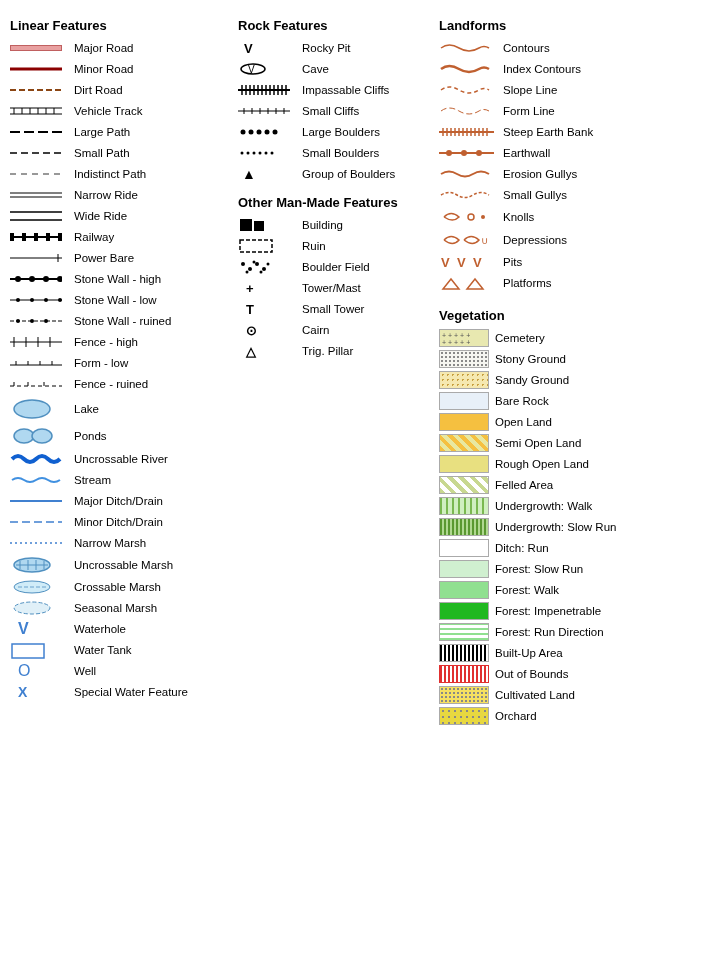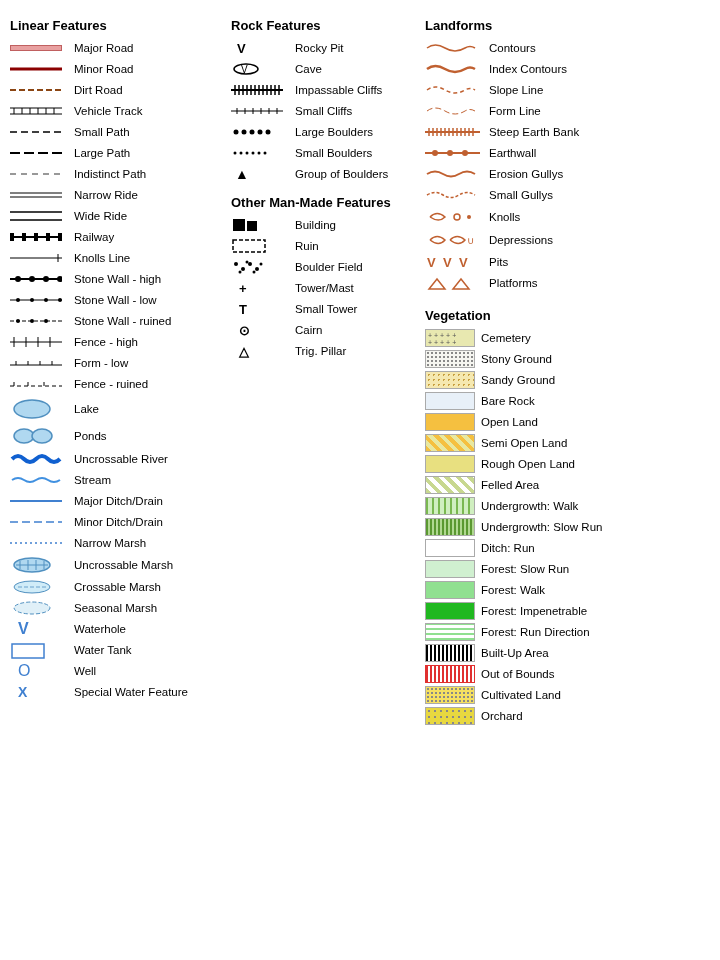--- a/index.html
+++ b/index.html
@@ -8,21 +8,21 @@
       font-family: Arial, sans-serif;
       font-size: 12px;
       color: #000;
       width: 720px;
       min-height: 960px;
       padding: 10px;
     }
     .main-layout {
       display: grid;
       grid-template-columns: 200px 200px 300px;
-      gap: 5px;
+      gap: 12px;
       width: 700px;
     }
     .section-title {
       font-weight: bold;
       font-size: 13px;
       margin-bottom: 6px;
       margin-top: 8px;
     }
     .legend-item {
       display: flex;
@@ -140,32 +140,32 @@
           <line x1="28" y1="2" x2="28" y2="8" stroke="#000" stroke-width="1"></line>
           <line x1="36" y1="2" x2="36" y2="8" stroke="#000" stroke-width="1"></line>
           <line x1="44" y1="2" x2="44" y2="8" stroke="#000" stroke-width="1"></line>
         </svg>
       </div>
       <span class="label">Vehicle Track</span>
     </div>
     <div class="legend-item">
       <div class="symbol">
         <svg width="52" height="6">
+            <line x1="0" y1="3" x2="52" y2="3" stroke="#000" stroke-width="2" stroke-dasharray="10,4"></line>
+          </svg>
+      </div>
+      <span class="label">Large Path</span>
+    </div>
+    <div class="legend-item">
+      <div class="symbol">
+        <svg width="52" height="6">
             <line x1="0" y1="3" x2="52" y2="3" stroke="#000" stroke-width="1.5" stroke-dasharray="7,4"></line>
           </svg>
       </div>
       <span class="label">Small Path</span>
-    </div>
-    <div class="legend-item">
-      <div class="symbol">
-        <svg width="52" height="6">
-            <line x1="0" y1="3" x2="52" y2="3" stroke="#000" stroke-width="2" stroke-dasharray="10,4"></line>
-          </svg>
-      </div>
-      <span class="label">Large Path</span>
     </div>
     <div class="legend-item">
       <div class="symbol">
         <svg width="52" height="6">
             <line x1="0" y1="3" x2="52" y2="3" stroke="#777" stroke-width="1.5" stroke-dasharray="6,5"></line>
           </svg>
       </div>
       <span class="label">Indistinct Path</span>
     </div>
     <div class="legend-item">
@@ -199,21 +199,21 @@
       </div>
       <span class="label">Railway</span>
     </div>
     <div class="legend-item">
       <div class="symbol">
         <svg width="52" height="10">
           <line x1="0" y1="5" x2="52" y2="5" stroke="#000" stroke-width="1"></line>
           <line x1="48" y1="1" x2="48" y2="9" stroke="#000" stroke-width="1"></line>
         </svg>
       </div>
-      <span class="label">Knolls Line</span>
+      <span class="label">Power Bare</span>
     </div>
     <div class="legend-item">
       <div class="symbol">
         <svg width="52" height="10">
           <line x1="0" y1="5" x2="52" y2="5" stroke="#000" stroke-width="2"></line>
           <circle cx="8" cy="5" r="3" fill="#000"></circle>
           <circle cx="22" cy="5" r="3" fill="#000"></circle>
           <circle cx="36" cy="5" r="3" fill="#000"></circle>
           <circle cx="50" cy="5" r="3" fill="#000"></circle>
         </svg>

